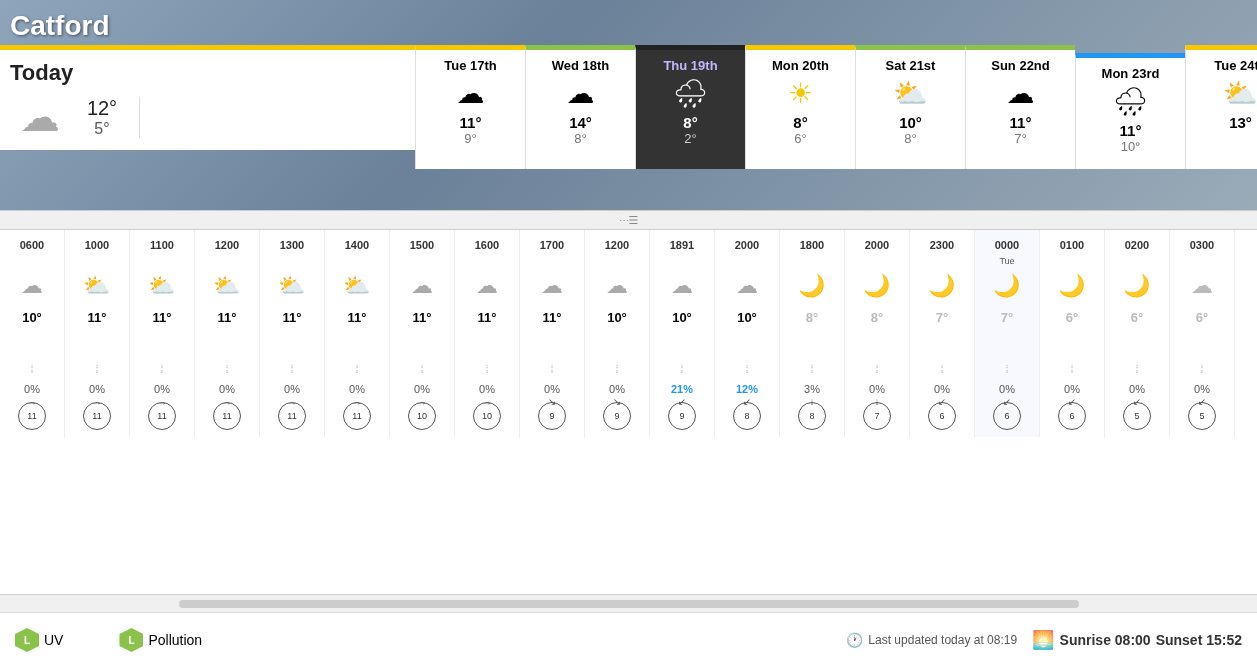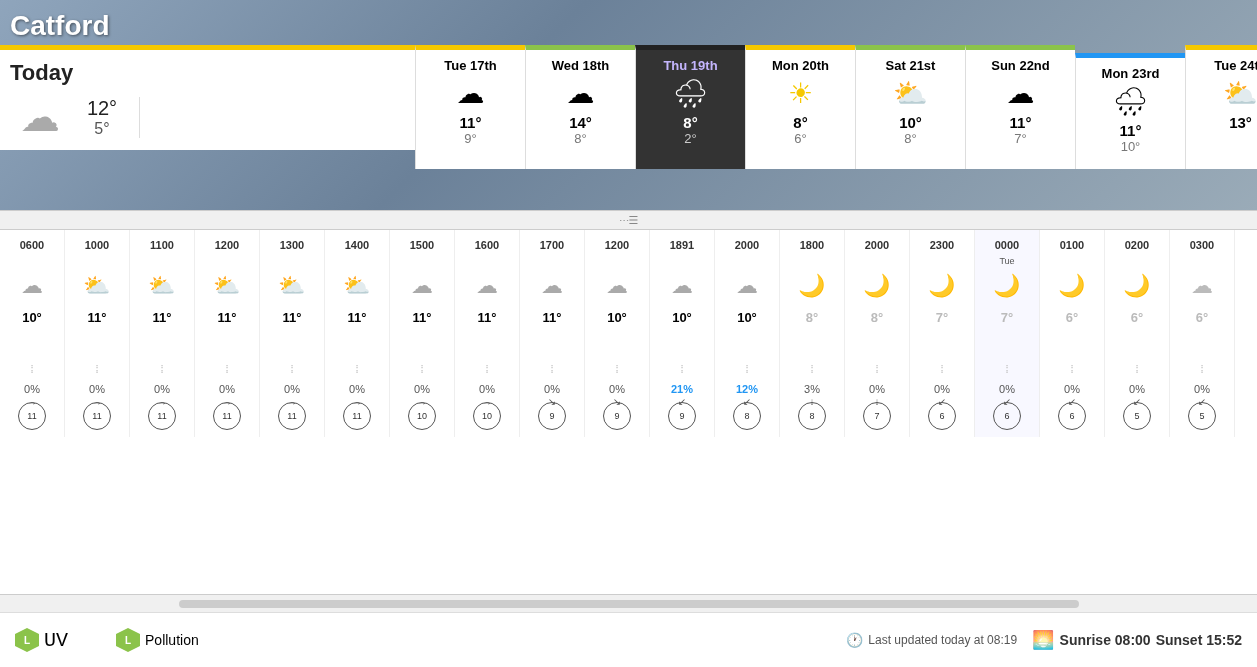--- a/index.html
+++ b/index.html
@@ -255,21 +255,21 @@
       left: 0;
       right: 0;
       height: 55px;
       background: white;
       border-top: 1px solid #ddd;
       display: flex;
       align-items: center;
       padding: 0 15px;
     }
 
-    .uv-text { font-size: 20px; margin-right: 28px; font-family: Liberation Mono, monospace; }
+    .uv-text { font-size: 14px; margin-right: 36px; }
     .poll-text { font-size: 14px; }
 
     .bottom-right {
       margin-left: auto;
       display: flex;
       align-items: center;
       gap: 15px;
     }
 
     .last-updated {

